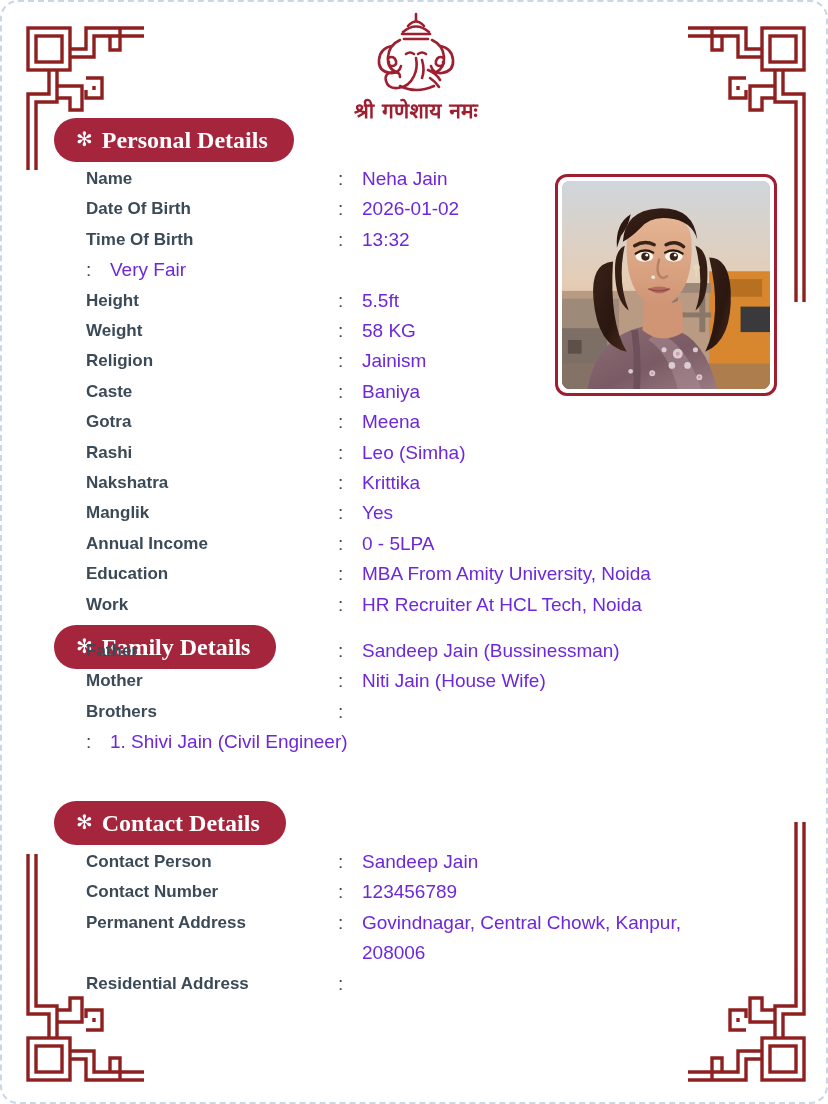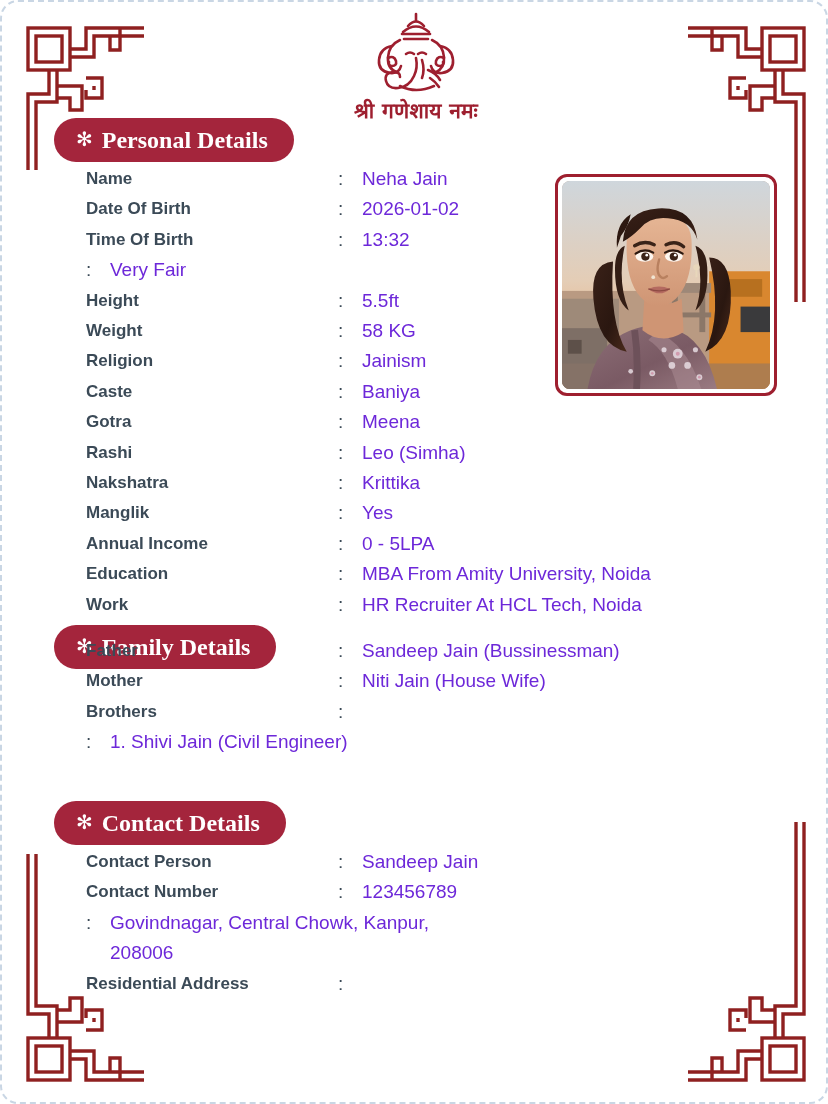--- a/index.html
+++ b/index.html
@@ -481,20 +481,21 @@
           <span class="label">Contact Person</span>
           <span class="colon">:</span>
           <span class="value">Sandeep Jain</span>
         </div>
         <div class="row">
           <span class="label">Contact Number</span>
           <span class="colon">:</span>
           <span class="value">123456789</span>
         </div>
         <div class="row">
+          <span class="label">Permanent Address</span>
           <span class="colon">:</span>
           <span class="value">Govindnagar, Central Chowk, Kanpur, 208006</span>
         </div>
         <div class="row">
           <span class="label">Residential Address</span>
           <span class="colon">:</span>
         </div>
       </div>
     </div>
 

